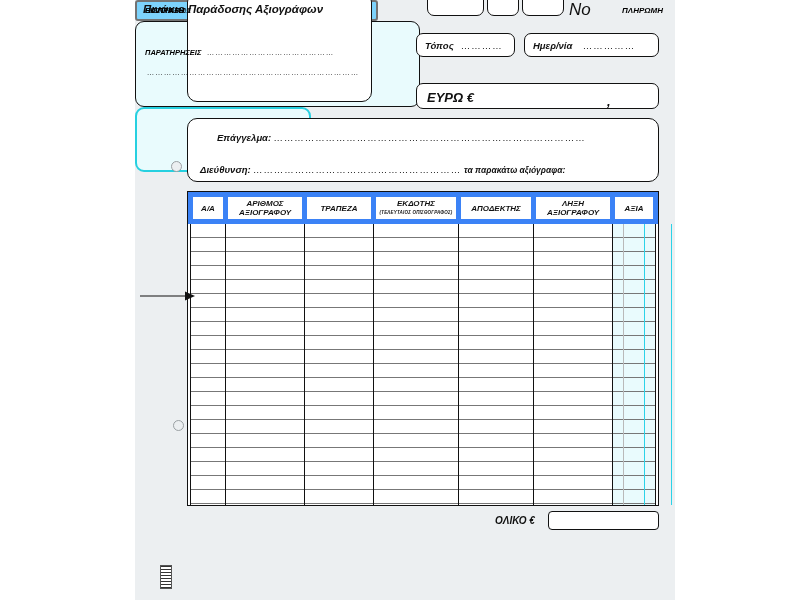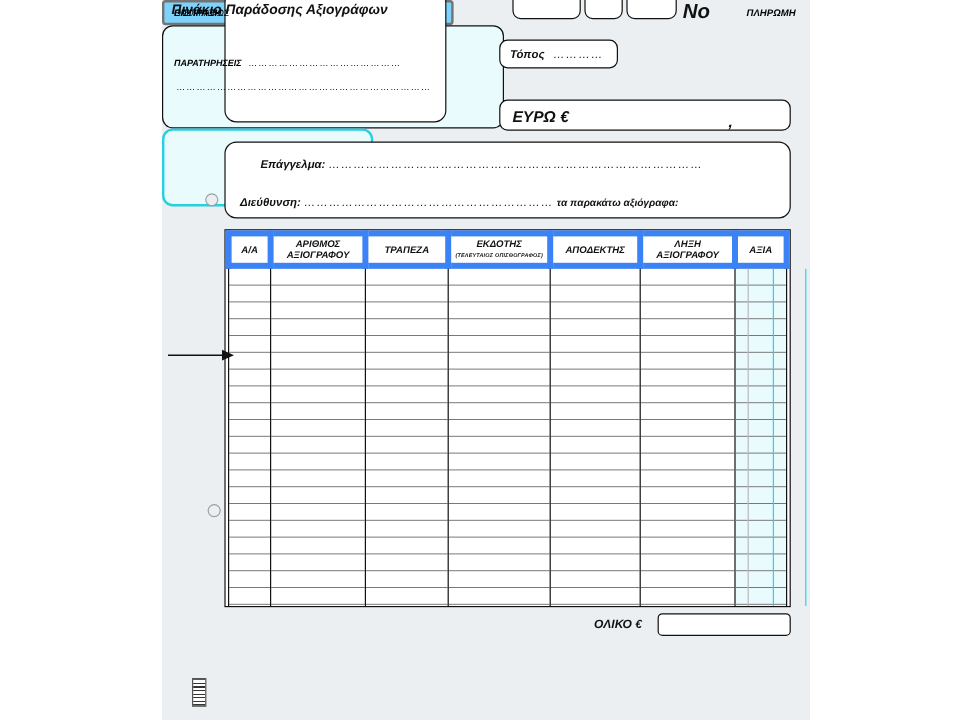--- a/index.html
+++ b/index.html
@@ -59,21 +59,21 @@
     left: 52px; top: -8px; width: 185px; height: 110px;
     border-radius: 10px;
   }
 
   
   #small-box-a { left: 292px; top: -14px; width: 57px; height: 30px; border-radius: 7px;}
   #small-box-b { left: 352px; top: -14px; width: 32px; height: 30px; border-radius: 7px;}
   #small-box-c { left: 387px; top: -14px; width: 42px; height: 30px; border-radius: 7px;}
   #no-label {
     position:absolute; left: 434px; top: 0px;
-    font-size: 17px; font-weight: bold; font-style: italic; color:#111;
+    font-size: 17px; font-weight: normal; font-style: italic; color:#111;
   }
 
   
   #topos-box { left: 281px; top: 33px; width: 99px; height: 24px; border-radius: 7px;}
   #imer-box  { left: 389px; top: 33px; width: 135px; height: 24px; border-radius: 7px;}
   .inboxtext {
     position: absolute;
     font-size: 9.5px;
     font-style: italic;
     color: #111;
@@ -241,20 +241,24 @@
       <div class="box rounded" id="small-box-b"></div>
 
       <div class="box rounded" id="small-box-c"></div>
       <div id="no-label">No</div>
 
       <div class="box rounded" id="topos-box">
         <span class="inboxtext lbl" style="left:8px; top:6px;">Τόπος</span>
         <span class="inboxtext dots" style="left:44px; top:6px;">…………</span>
       </div>
 
+      <div class="box rounded" id="imer-box">
+        <span class="inboxtext lbl" style="left:8px; top:6px;">Ημερ/νία</span>
+        <span class="inboxtext dots" style="left:58px; top:6px;">……………</span>
+      </div>
 
       <div id="title-bar">
         <span>Πινάκιο Παράδοσης Αξιογράφων</span>
       </div>
 
       <div class="box rounded" id="euro-box">
         <span class="inboxtext e1">ΕΥΡΩ €</span>
         <span class="inboxtext e2">,</span>
       </div>
 

